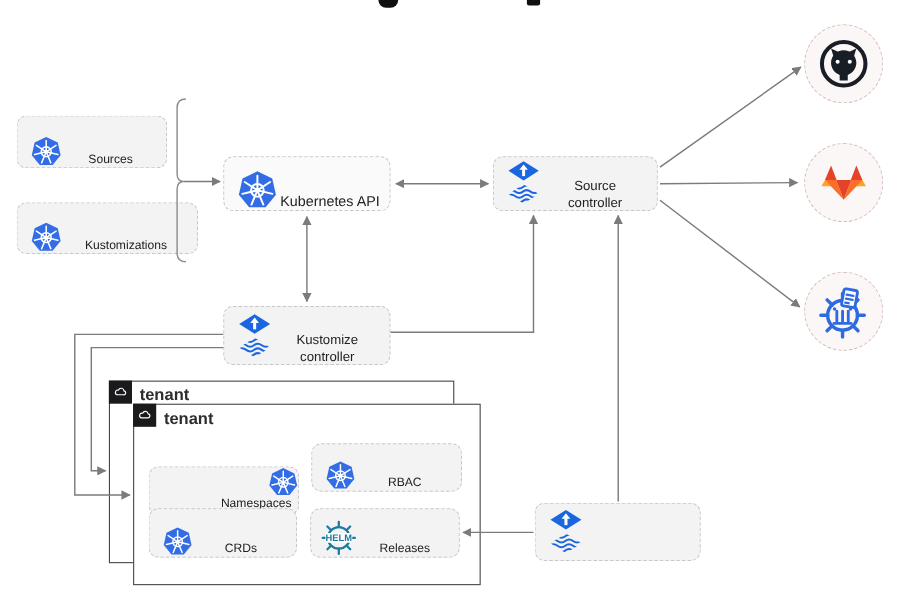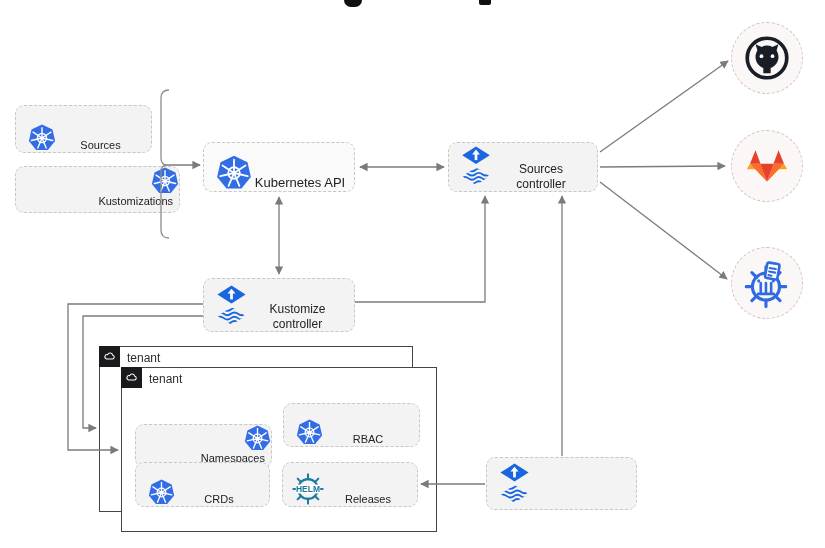--- a/index.html
+++ b/index.html
@@ -10,21 +10,21 @@
         border:1px dashed #c7c7c9;border-radius:9px;box-sizing:border-box;}
   .node .ic{flex:0 0 auto;margin-left:12px;display:block;}
   .node .node-label{flex:1;text-align:center;font-size:11px;color:#222;margin-right:6px;line-height:1.2;}
   .api{background:#fafafa;}
   .api .node-label{font-size:13px;}
   .ctl .node-label{font-size:12px;}
   .ctl .node-label span{display:inline-block;max-width:72px;}
   .tenant-box{position:absolute;background:#ffffff;border:1.5px solid #454545;box-sizing:border-box;}
   .tenant-tag{position:absolute;width:21px;height:21px;background:#1a1a1c;display:flex;
               align-items:center;justify-content:center;}
-  .tenant-text{position:absolute;font-size:12px;color:#2d2d2d;}
+  .tenant-text{position:absolute;font-size:15px;color:#2d2d2d;font-weight:bold;}
   .circle{position:absolute;width:72px;height:72px;border-radius:50%;border:1px dashed #d7bdbd;
           background:#fcf7f7;display:flex;align-items:center;justify-content:center;box-sizing:border-box;}
   svg.overlay{position:absolute;left:0;top:0;z-index:40;pointer-events:none;}
   .z1{z-index:1}.z2{z-index:2}.z3{z-index:3}
 </style>
 </head>
 <body>
 
 <div class="canvas">
 
@@ -107,39 +107,39 @@
 
   <div class="frag z1" style="left:344px;top:0;width:18px;height:7px;border-radius:0 0 9px 9px;"></div>
   <div class="frag z1" style="left:479px;top:0;width:12px;height:5px;border-radius:0 0 2px 2px;"></div>
 
   <div class="node z3" style="left:15px;top:105px;width:137px;height:48px;">
     <svg class="ic" width="28" height="28">
         <use href="#sym-k8s"></use>
       </svg>
     <span class="node-label">Sources</span>
   </div>
-  <div class="node z3" style="left:15px;top:166px;width:165px;height:47px;flex-direction:column;">
+  <div class="node z3" style="left:15px;top:184px;width:165px;height:47px;">
     <svg class="ic" width="28" height="28">
         <use href="#sym-k8s"></use>
       </svg>
     <span class="node-label">Kustomizations</span>
   </div>
 
   <div class="node api z3" style="left:203px;top:142px;width:152px;height:50px;">
     <svg class="ic" width="36" height="36">
         <use href="#sym-k8s"></use>
       </svg>
     <span class="node-label">Kubernetes API</span>
   </div>
 
   <div class="node ctl z3" style="left:448px;top:142px;width:150px;height:50px;">
     <svg class="ic" width="30" height="45">
         <use href="#sym-flux"></use>
       </svg>
-    <span class="node-label"><span>Sources controller</span></span>
+    <span class="node-label"><span>Source controller</span></span>
   </div>
 
   <div class="node ctl z3" style="left:203px;top:278px;width:152px;height:54px;">
     <svg class="ic" width="31" height="46">
         <use href="#sym-flux"></use>
       </svg>
     <span class="node-label"><span>Kustomize controller</span></span>
   </div>
 
   <div class="node ctl z3" style="left:486px;top:457px;width:151px;height:53px;">

